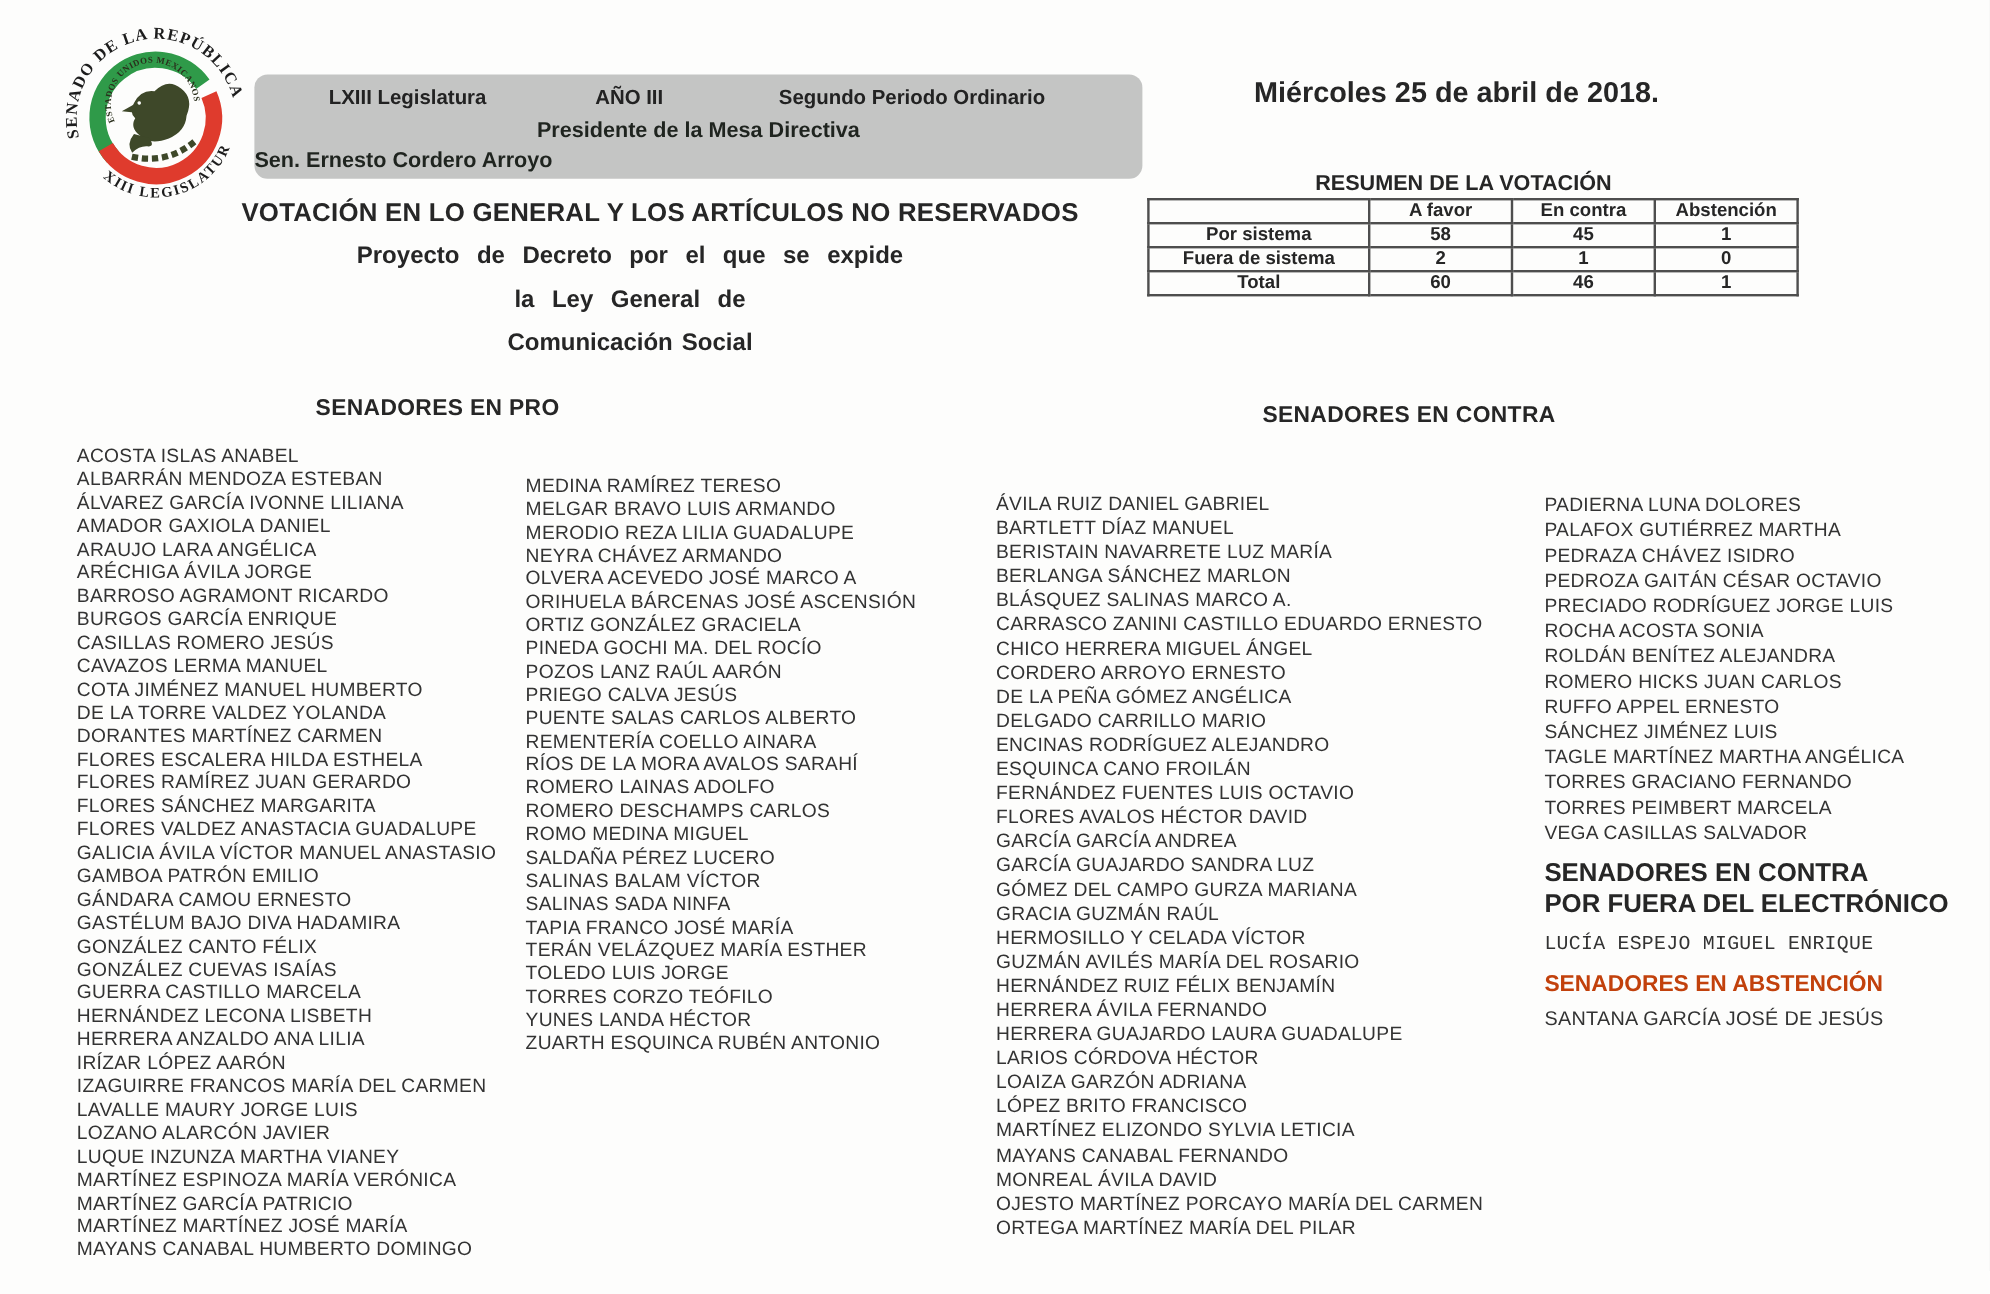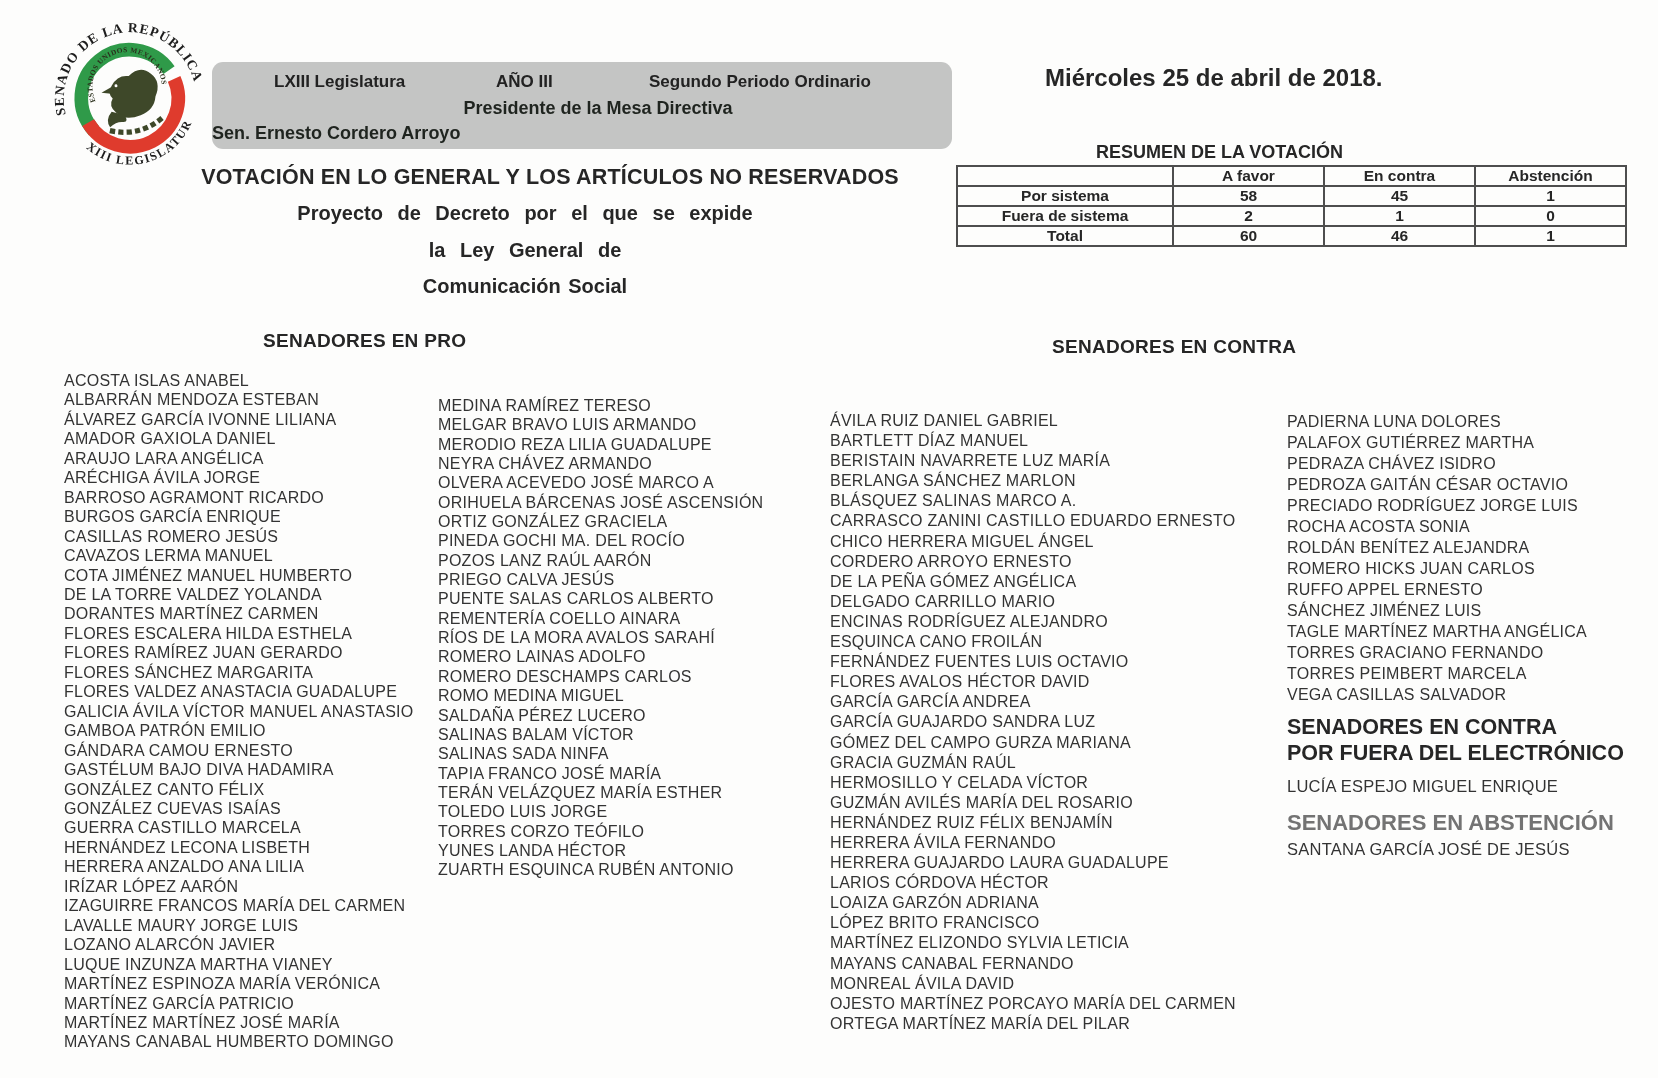--- a/index.html
+++ b/index.html
@@ -12,56 +12,56 @@
   .seal{position:absolute;left:46px;top:6px;width:168px;height:184px;}
   
   .header-bar{
     position:absolute;left:212px;top:62px;width:740px;height:87px;
     background:#c4c5c4;border-radius:11px;
   }
   .bar-item{position:absolute;font-weight:bold;font-size:17px;color:#222;white-space:nowrap;}
   .bar-legislature{left:62px;top:10px;}
   .bar-year{left:284px;top:10px;}
   .bar-period{left:437px;top:10px;}
-  .bar-line2{position:absolute;left:0;top:36px;width:100%;text-align:center;font-weight:bold;font-size:18px;color:#1f241f;padding-left:16px;}
+  .bar-line2{position:absolute;left:0;top:36px;width:100%;text-align:center;font-weight:bold;font-size:18px;color:#1f241f;}
   .bar-line3{position:absolute;left:0;top:61px;width:100%;text-align:left;font-weight:bold;font-size:18px;color:#1f241f;}
   
   .session-date{position:absolute;left:1045px;top:64px;font-weight:bold;font-size:24px;color:#262626;white-space:nowrap;}
   
   .main-title{position:absolute;left:150px;top:165px;width:800px;text-align:center;font-weight:bold;font-size:21.5px;letter-spacing:.2px;color:#262626;white-space:nowrap;}
   .sub-line{position:absolute;left:125px;width:800px;text-align:center;font-weight:bold;font-size:20px;color:#262626;white-space:nowrap;}
   .sub1{top:202px;word-spacing:9px;}
   .sub2{top:239px;word-spacing:9px;}
   .sub3{top:275px;word-spacing:2px;}
   
   .resumen-title{position:absolute;left:956px;top:142px;width:527px;text-align:center;font-weight:bold;font-size:18px;color:#262626;}
   table.resumen{
     position:absolute;left:956px;top:165px;width:527px;border-collapse:collapse;
     font-size:15.5px;color:#262626;table-layout:fixed;
   }
   table.resumen td,table.resumen th{
-    border:2px solid #4e4e4e;height:15.5px;padding:0 21px;font-weight:bold;overflow:hidden;white-space:nowrap;
+    border:2px solid #4e4e4e;height:15.5px;padding:0 5px;font-weight:bold;overflow:hidden;white-space:nowrap;
   }
   table.resumen .corner{width:172px;}
   table.resumen .num-col{width:107px;text-align:center;}
   table.resumen td.label-cell{text-align:center;}
   table.resumen td.value-cell{text-align:center;}
   
   .pro-heading{position:absolute;left:263px;top:330px;font-weight:bold;font-size:19px;letter-spacing:.3px;color:#262626;}
   .contra-heading{position:absolute;left:1052px;top:336px;font-weight:bold;font-size:19px;letter-spacing:.3px;color:#262626;}
   
   .name-col{position:absolute;font-size:16px;letter-spacing:.25px;color:#333;white-space:nowrap;}
   .pro-col1{left:64px;top:356px;line-height:19.45px;margin-top:15px;}
   .pro-col2{left:438px;top:396px;line-height:19.35px;}
   .contra-col1{left:830px;top:411px;line-height:20.1px;}
   .contra-col2{left:1287px;top:411px;line-height:21px;}
   
   .fuera-heading{position:absolute;left:1287px;top:714px;font-weight:bold;font-size:21.5px;line-height:26px;color:#262626;white-space:nowrap;}
-  .fuera-names{left:1287px;top:776px;font-size:16.5px;line-height:21px;}
-  .abstencion-heading{position:absolute;left:1287px;top:810px;font-weight:bold;font-size:22px;color:#737373;white-space:nowrap;}
+  .fuera-names{left:1287px;top:776px;font-size:16.5px;line-height:21px;font-family:Liberation Mono, monospace;}
+  .abstencion-heading{position:absolute;left:1287px;top:810px;font-weight:bold;font-size:19px;color:#c2410c;white-space:nowrap;}
   .abstencion-names{left:1287px;top:839px;font-size:16.5px;line-height:21px;}
 </style>
 </head>
 <body>
 
 <div class="page">
 
   <div class="seal">
     <svg viewBox="0 0 160 175" width="168" height="184">
       <g transform="rotate(-14 80 88)">

